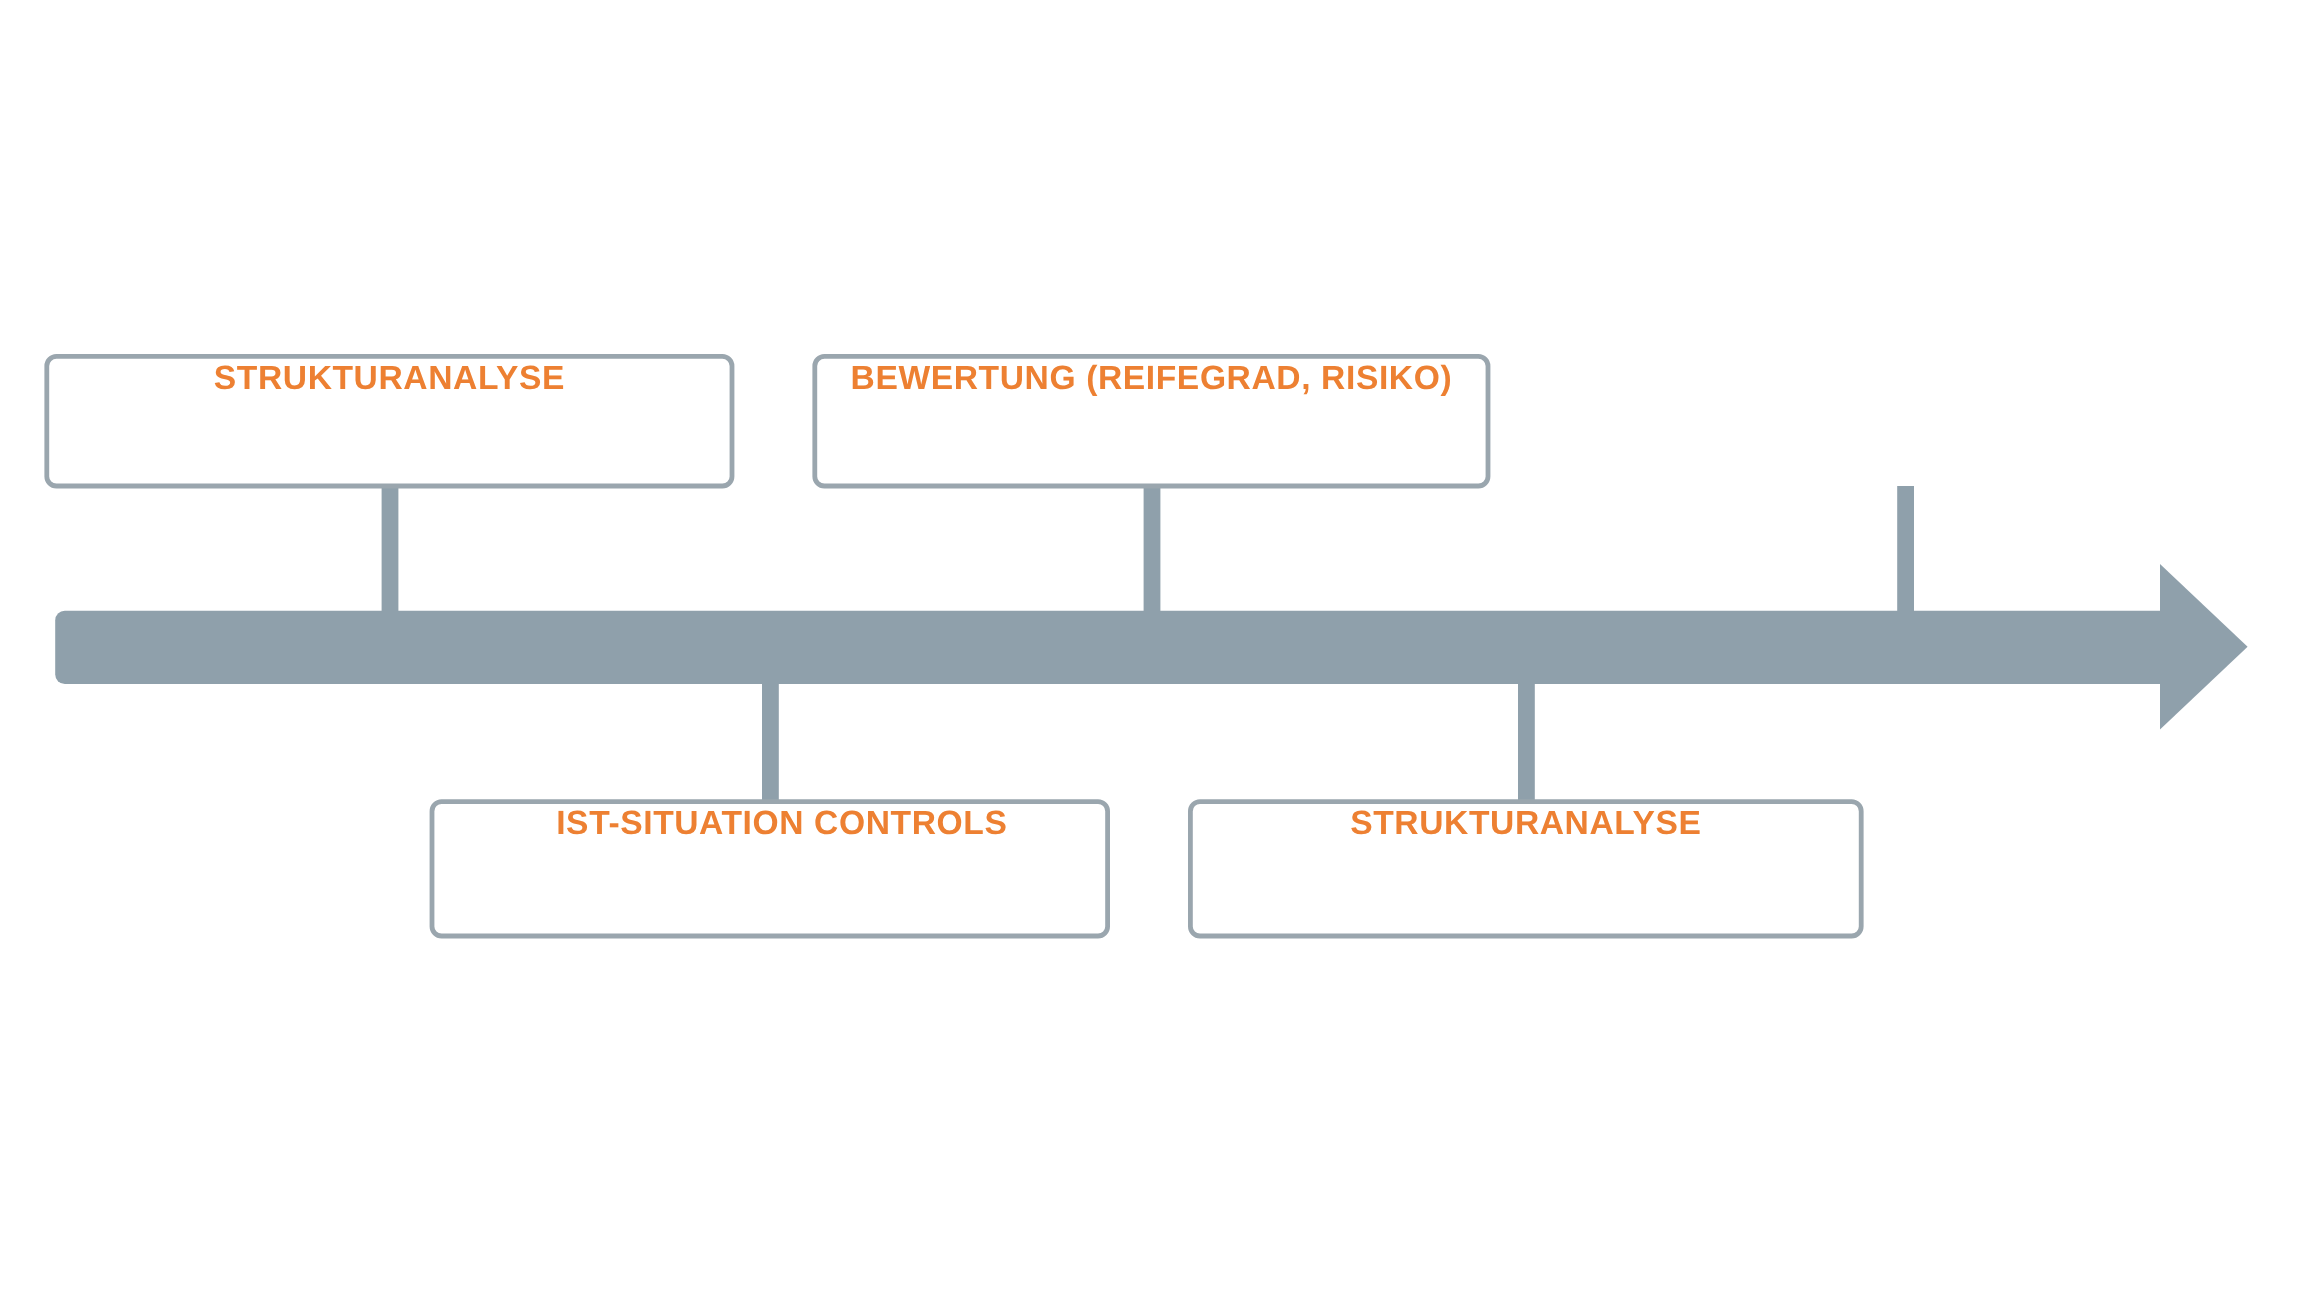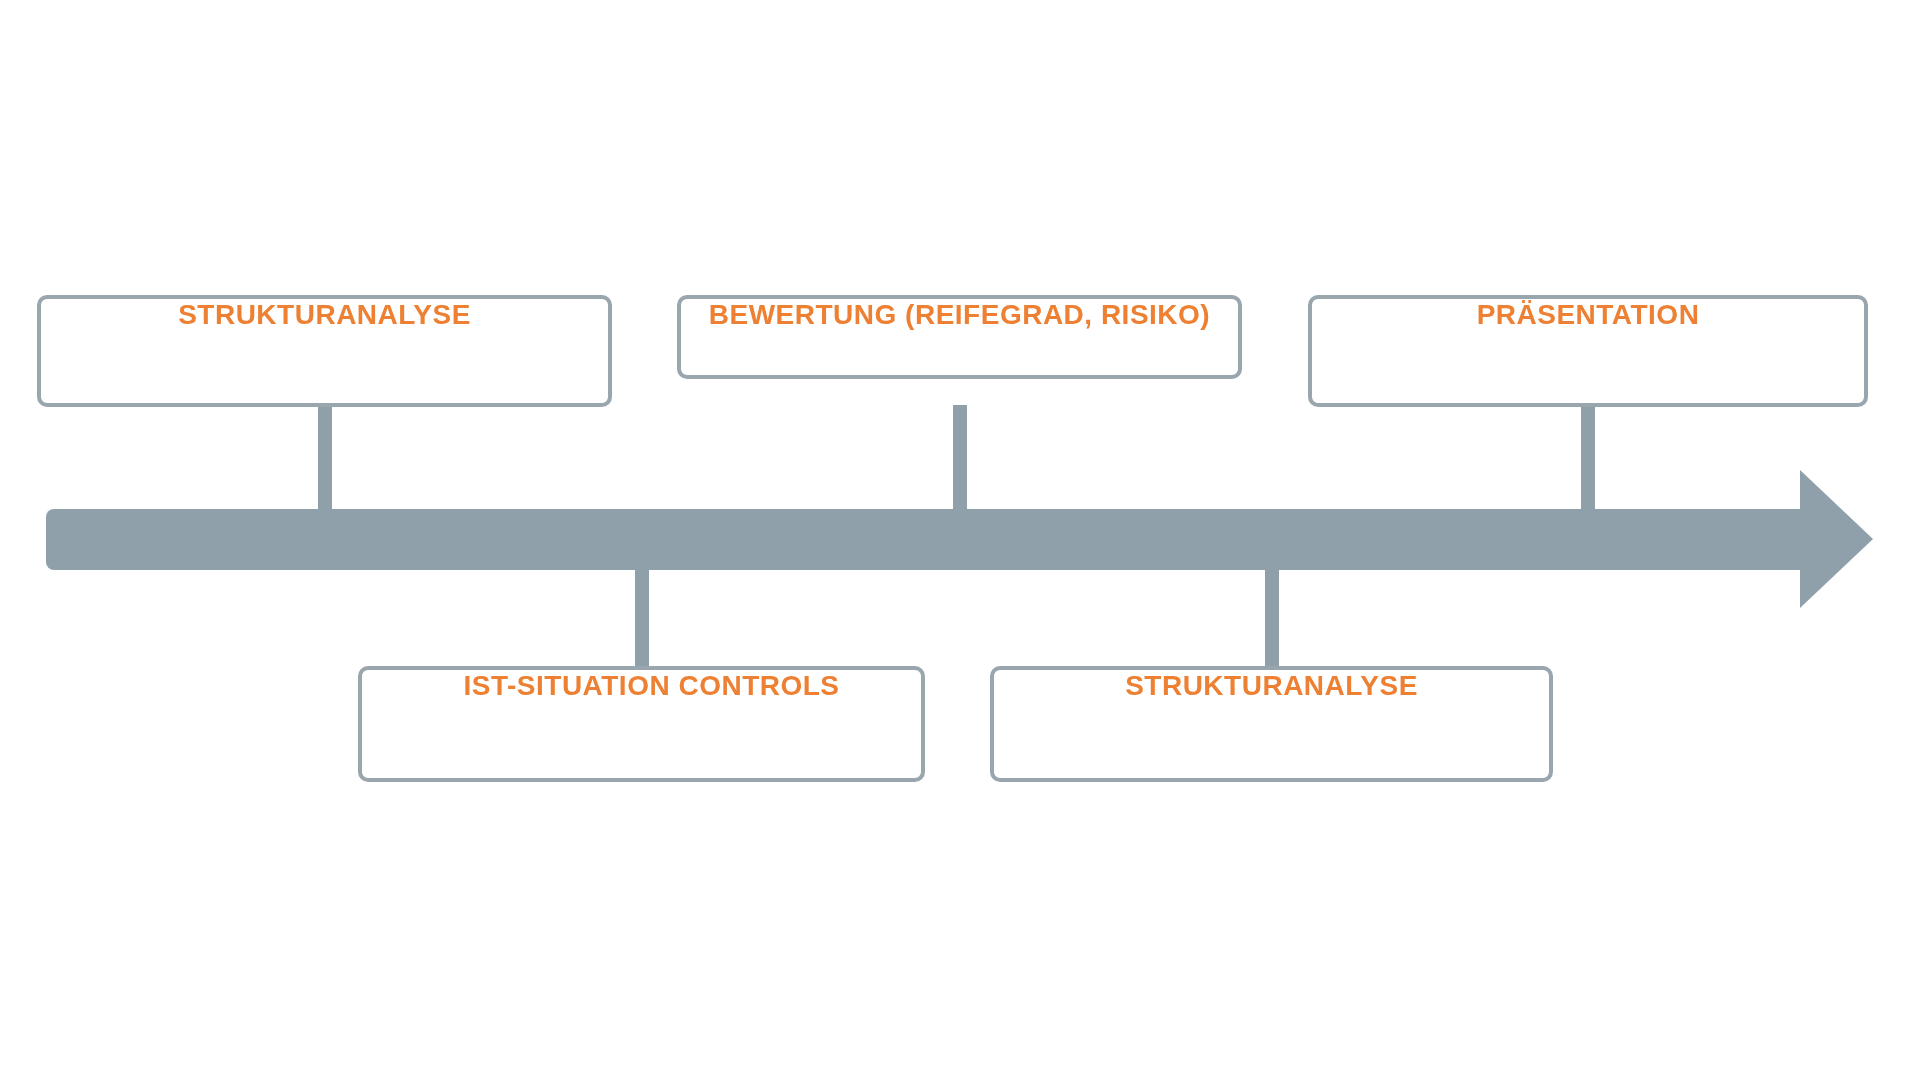--- a/index.html
+++ b/index.html
@@ -56,21 +56,21 @@
     top: 470px;
     width: 0;
     height: 0;
     border-top: 69px solid transparent;
     border-bottom: 69px solid transparent;
     border-left: 73px solid #8FA0AB;
     z-index: 2;
   }
   
   .box-strukturanalyse { left: 37px;   top: 295px; width: 575px; height: 112px; }
-  .box-bewertung       { left: 677px;  top: 295px; width: 565px; height: 84px; }
+  .box-bewertung       { left: 677px;  top: 295px; width: 565px; height: 112px; }
   .box-praesentation   { left: 1308px; top: 295px; width: 560px; height: 112px; }
   
   .box-ist-situation   { left: 358px;  top: 666px; width: 567px; height: 116px; padding-left: 20px; }
   .box-massnahmenplan  { left: 990px;  top: 666px; width: 563px; height: 116px; }
   
   .conn-strukturanalyse { left: 318px;  top: 405px; height: 106px; }
   .conn-bewertung       { left: 953px;  top: 405px; height: 106px; }
   .conn-praesentation   { left: 1581px; top: 405px; height: 106px; }
   
   .conn-ist-situation   { left: 635px;  top: 568px; height: 100px; }
@@ -89,23 +89,20 @@
   <div class="connector conn-praesentation"></div>
   <div class="connector conn-ist-situation"></div>
   <div class="connector conn-massnahmenplan"></div>
 
   <div class="step-box box-strukturanalyse">
     <span class="step-label">STRUKTURANALYSE</span>
   </div>
   <div class="step-box box-bewertung">
     <span class="step-label">BEWERTUNG (REIFEGRAD, RISIKO)</span>
   </div>
-  <div class="step-box box-praesentation">
-    <span class="step-label">PRÄSENTATION</span>
-  </div>
 
   <div class="step-box box-ist-situation">
     <span class="step-label">IST-SITUATION CONTROLS</span>
   </div>
   <div class="step-box box-massnahmenplan">
     <span class="step-label">STRUKTURANALYSE</span>
   </div>
 
 </div>
 

